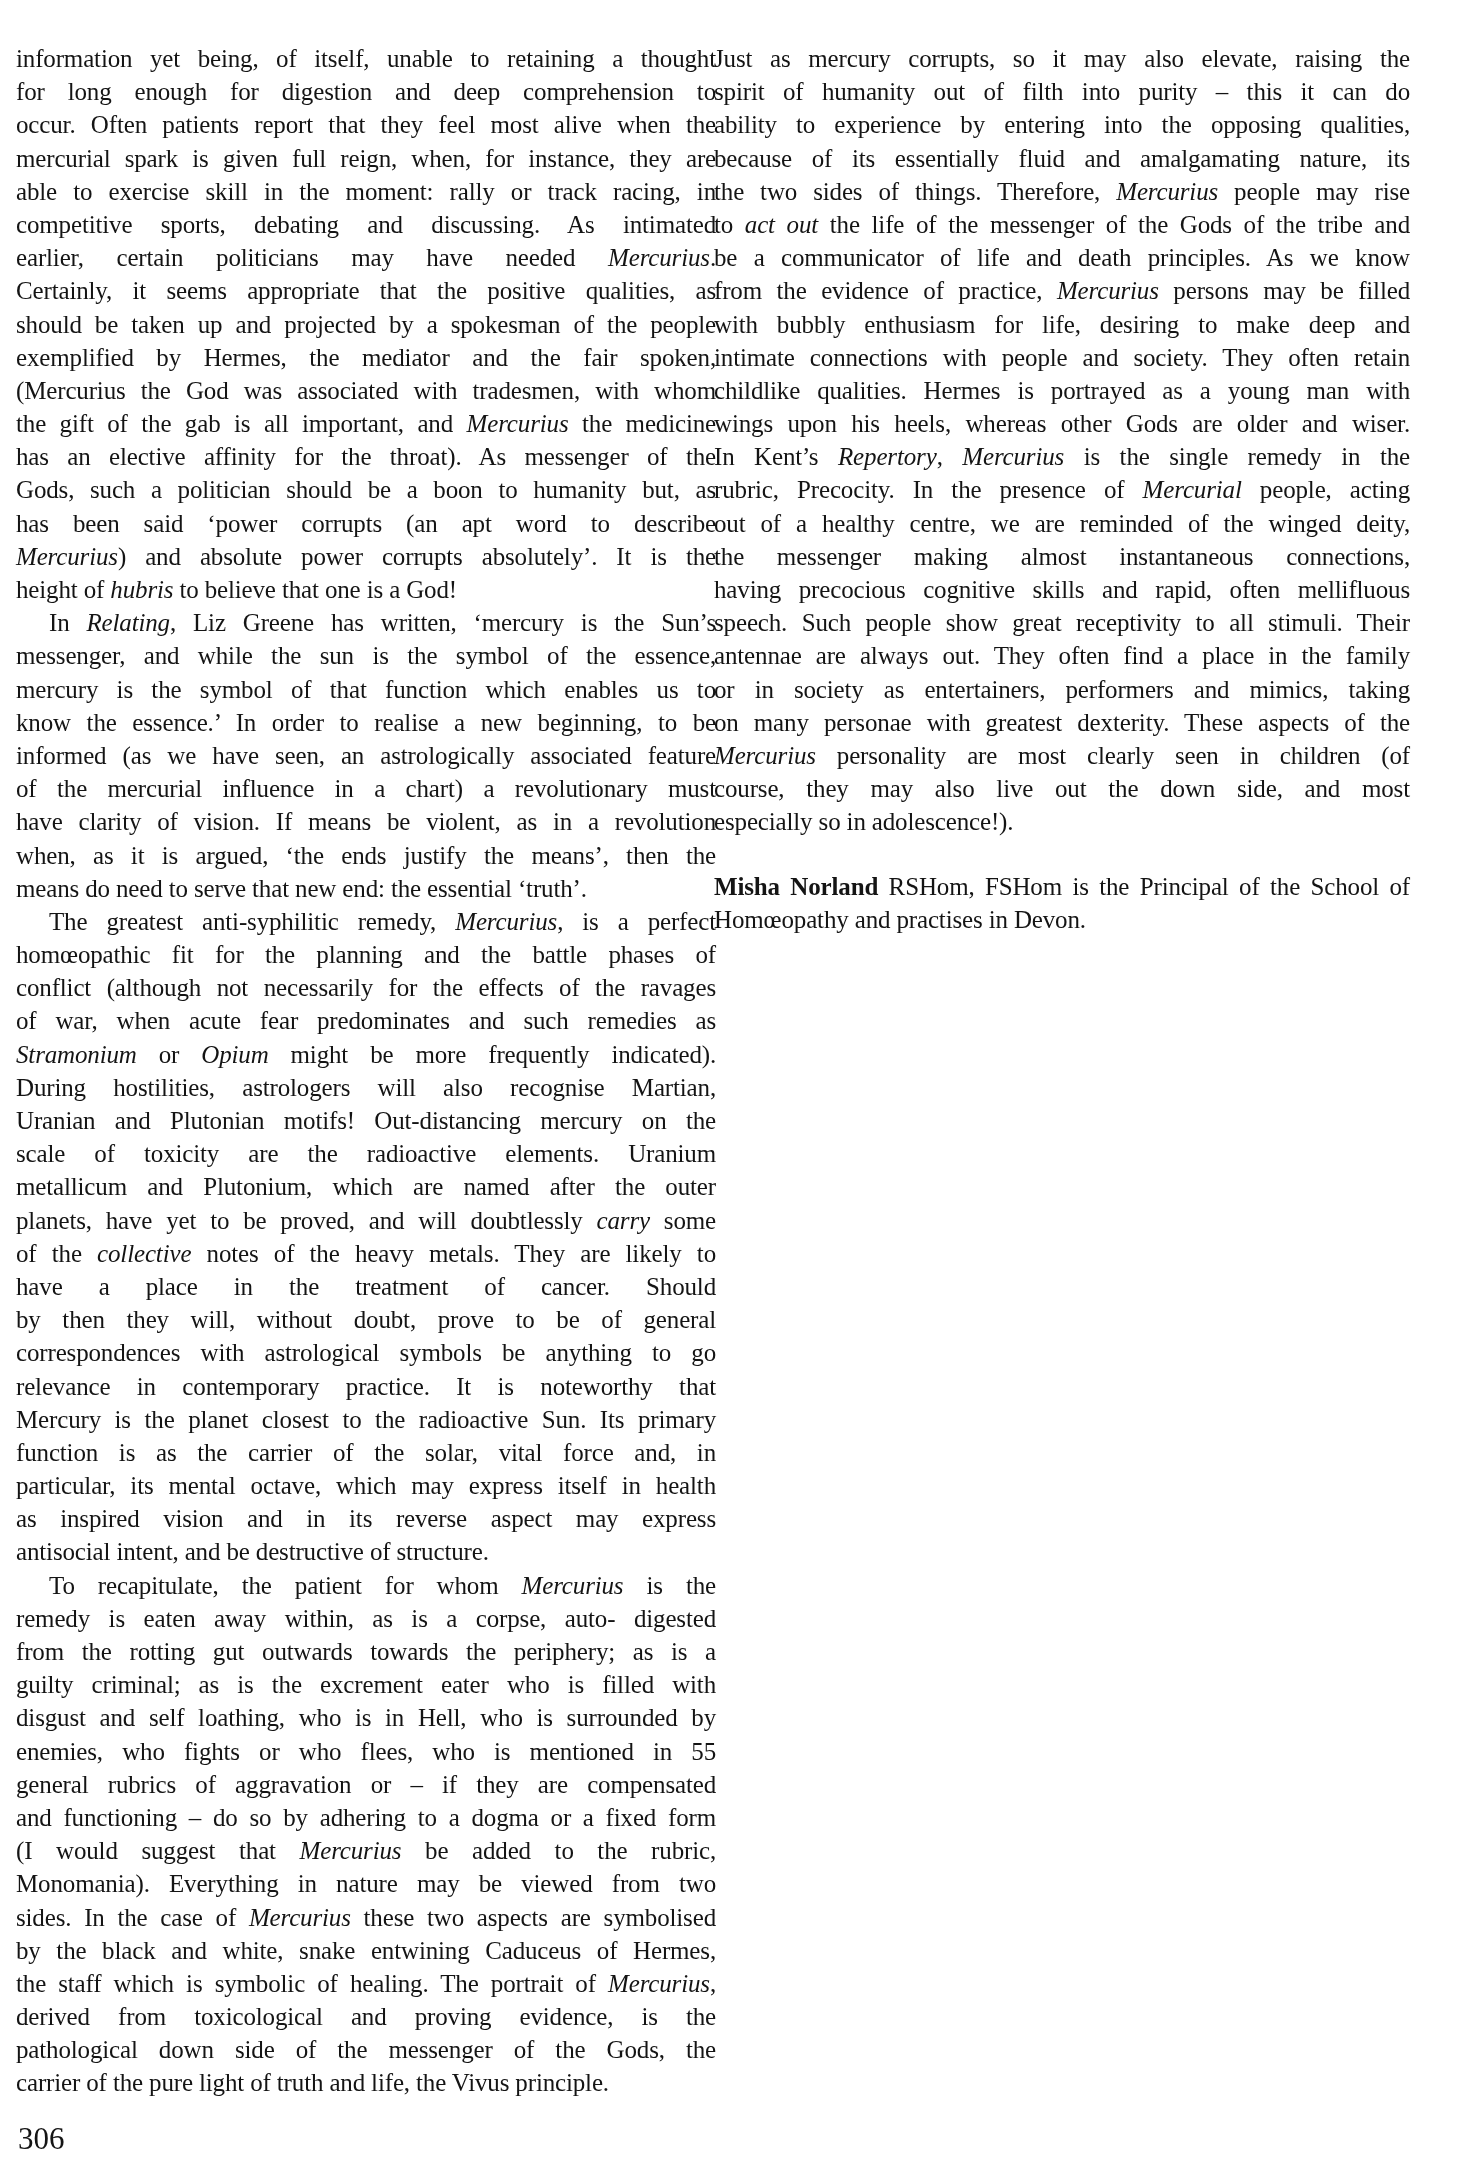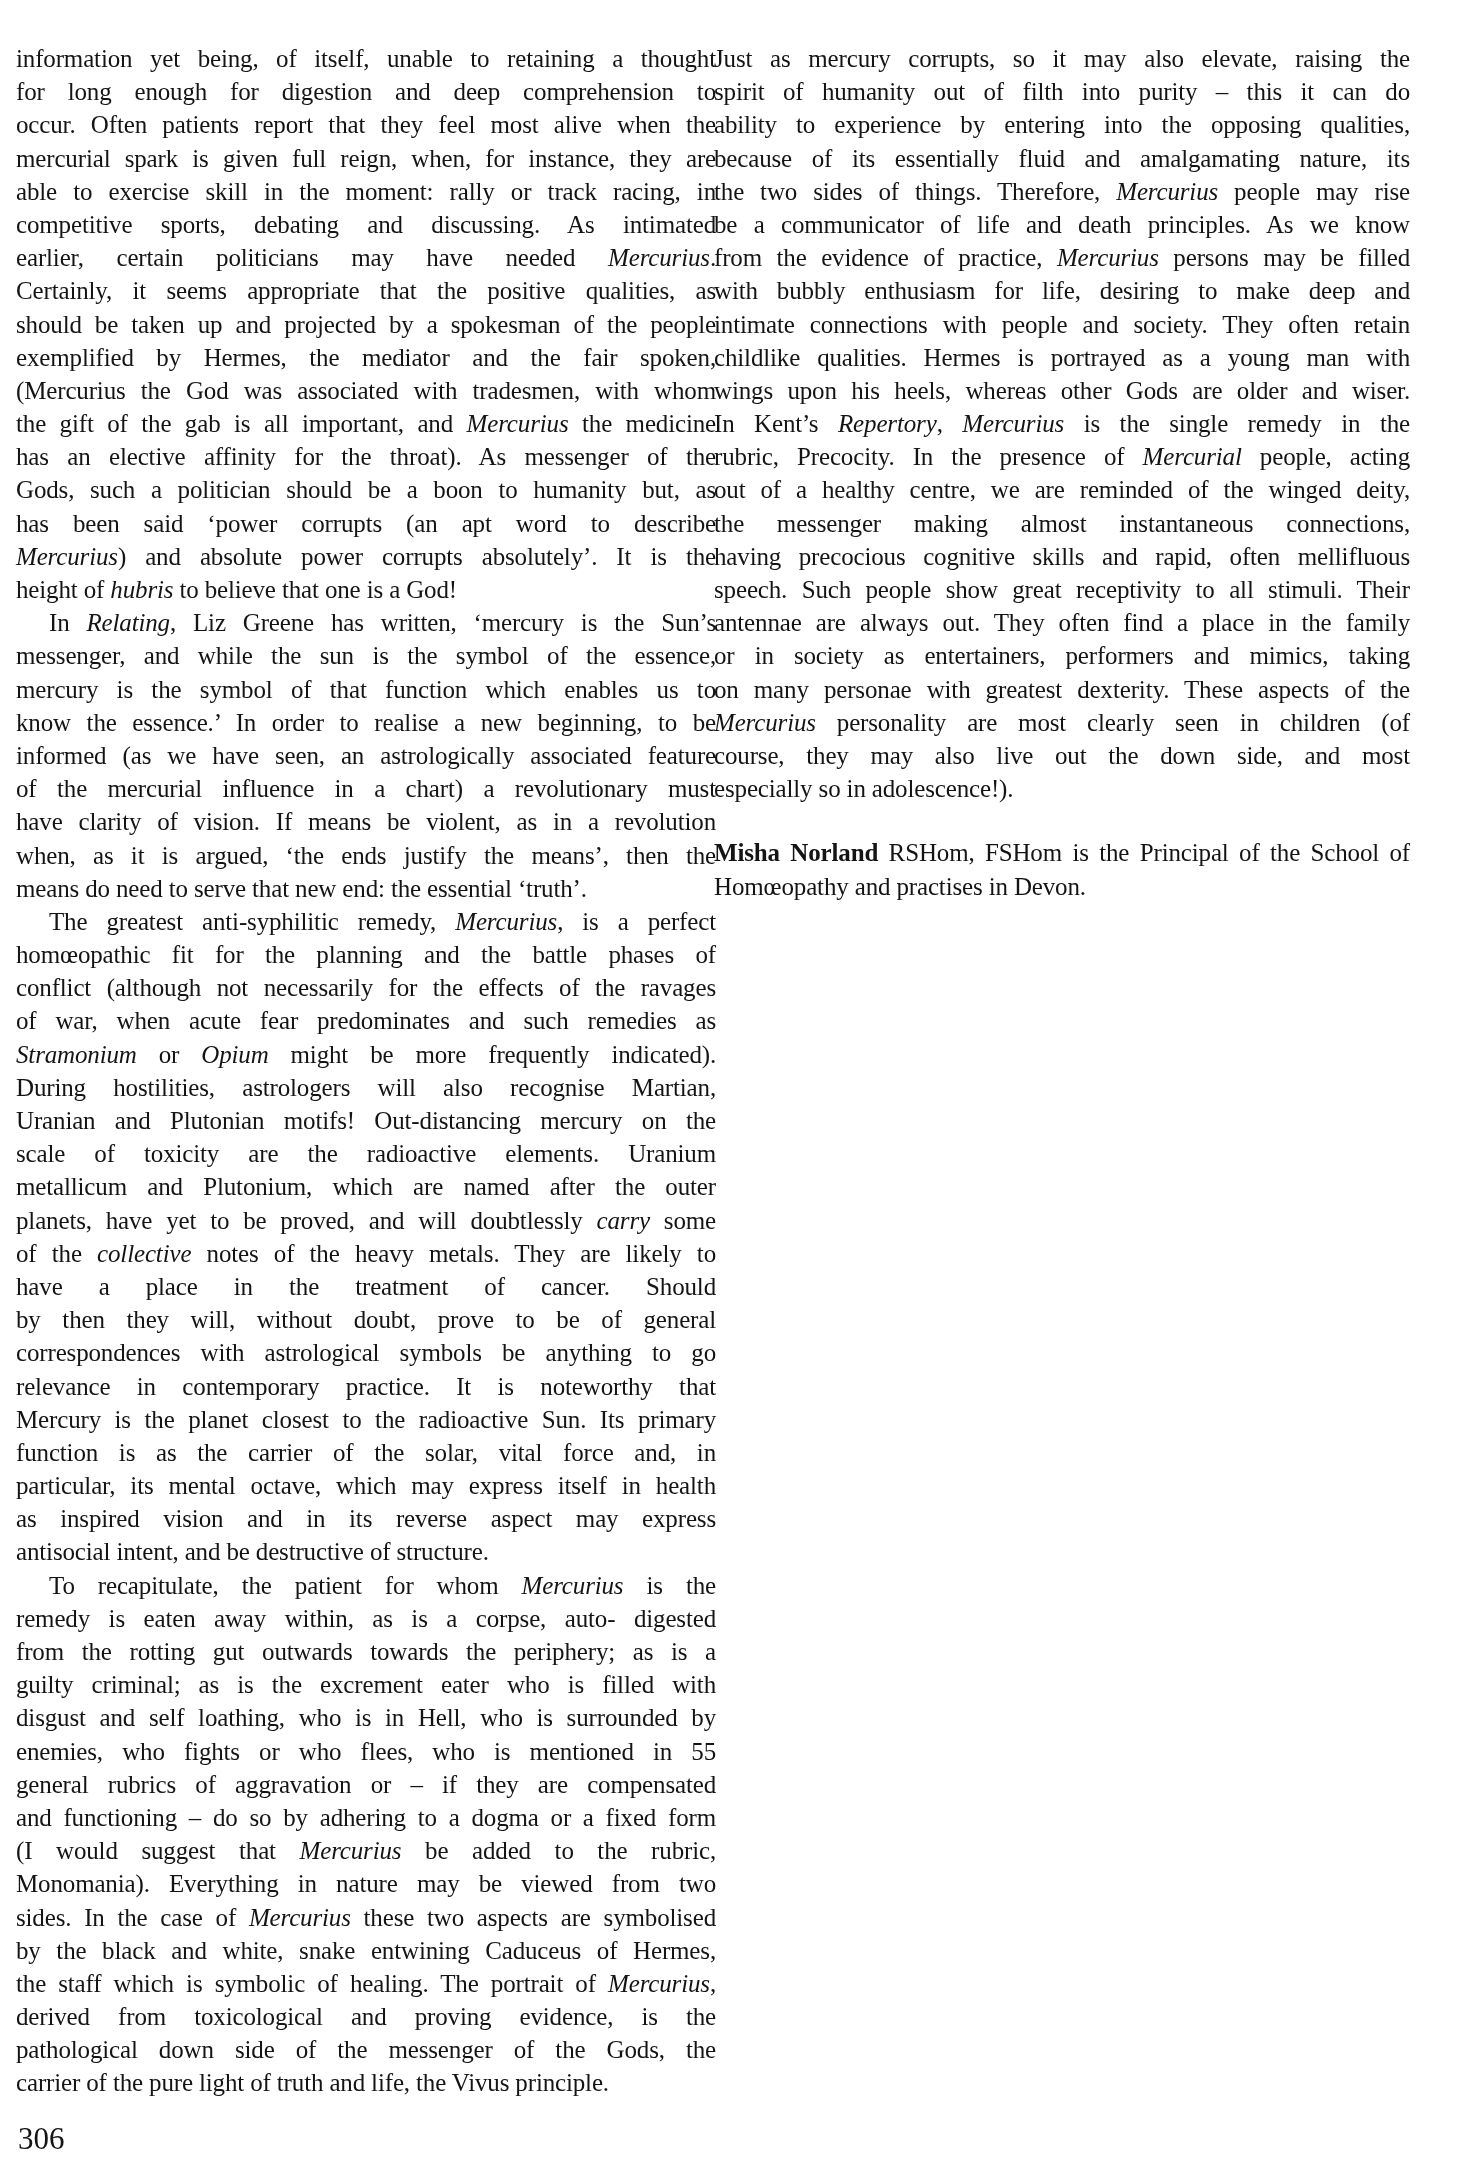--- a/index.html
+++ b/index.html
@@ -92,20 +92,21 @@
     <div class="line"><span>pathological down side of the messenger of the Gods, the</span></div>
     <div class="line last"><span>carrier of the pure light of truth and life, the Vivus principle.</span></div>
   </div>
 <div id="col-right" class="column">
   <div id="right-body">
       <div class="line"><span>Just as mercury corrupts, so it may also elevate, raising the</span></div>
       <div class="line"><span>spirit of humanity out of filth into purity – this it can do</span></div>
       <div class="line"><span>ability to experience by entering into the opposing qualities,</span></div>
       <div class="line"><span>because of its essentially fluid and amalgamating nature, its</span></div>
       <div class="line"><span>the two sides of things. Therefore, </span><i>Mercurius</i><span> people may rise</span></div>
+      <div class="line"><span>to </span><i>act out</i><span> the life of the messenger of the Gods of the tribe and</span></div>
       <div class="line"><span>be a communicator of life and death principles. As we know</span></div>
       <div class="line"><span>from the evidence of practice, </span><i>Mercurius</i><span> persons may be filled</span></div>
       <div class="line"><span>with bubbly enthusiasm for life, desiring to make deep and</span></div>
       <div class="line"><span>intimate connections with people and society. They often retain</span></div>
       <div class="line"><span>childlike qualities. Hermes is portrayed as a young man with</span></div>
       <div class="line"><span>wings upon his heels, whereas other Gods are older and wiser.</span></div>
       <div class="line"><span>In Kent’s </span><i>Repertory</i><span>, </span><i>Mercurius</i><span> is the single remedy in the</span></div>
       <div class="line"><span>rubric, Precocity. In the presence of </span><i>Mercurial</i><span> people, acting</span></div>
       <div class="line"><span>out of a healthy centre, we are reminded of the winged deity,</span></div>
       <div class="line"><span>the messenger making almost instantaneous connections,</span></div>

